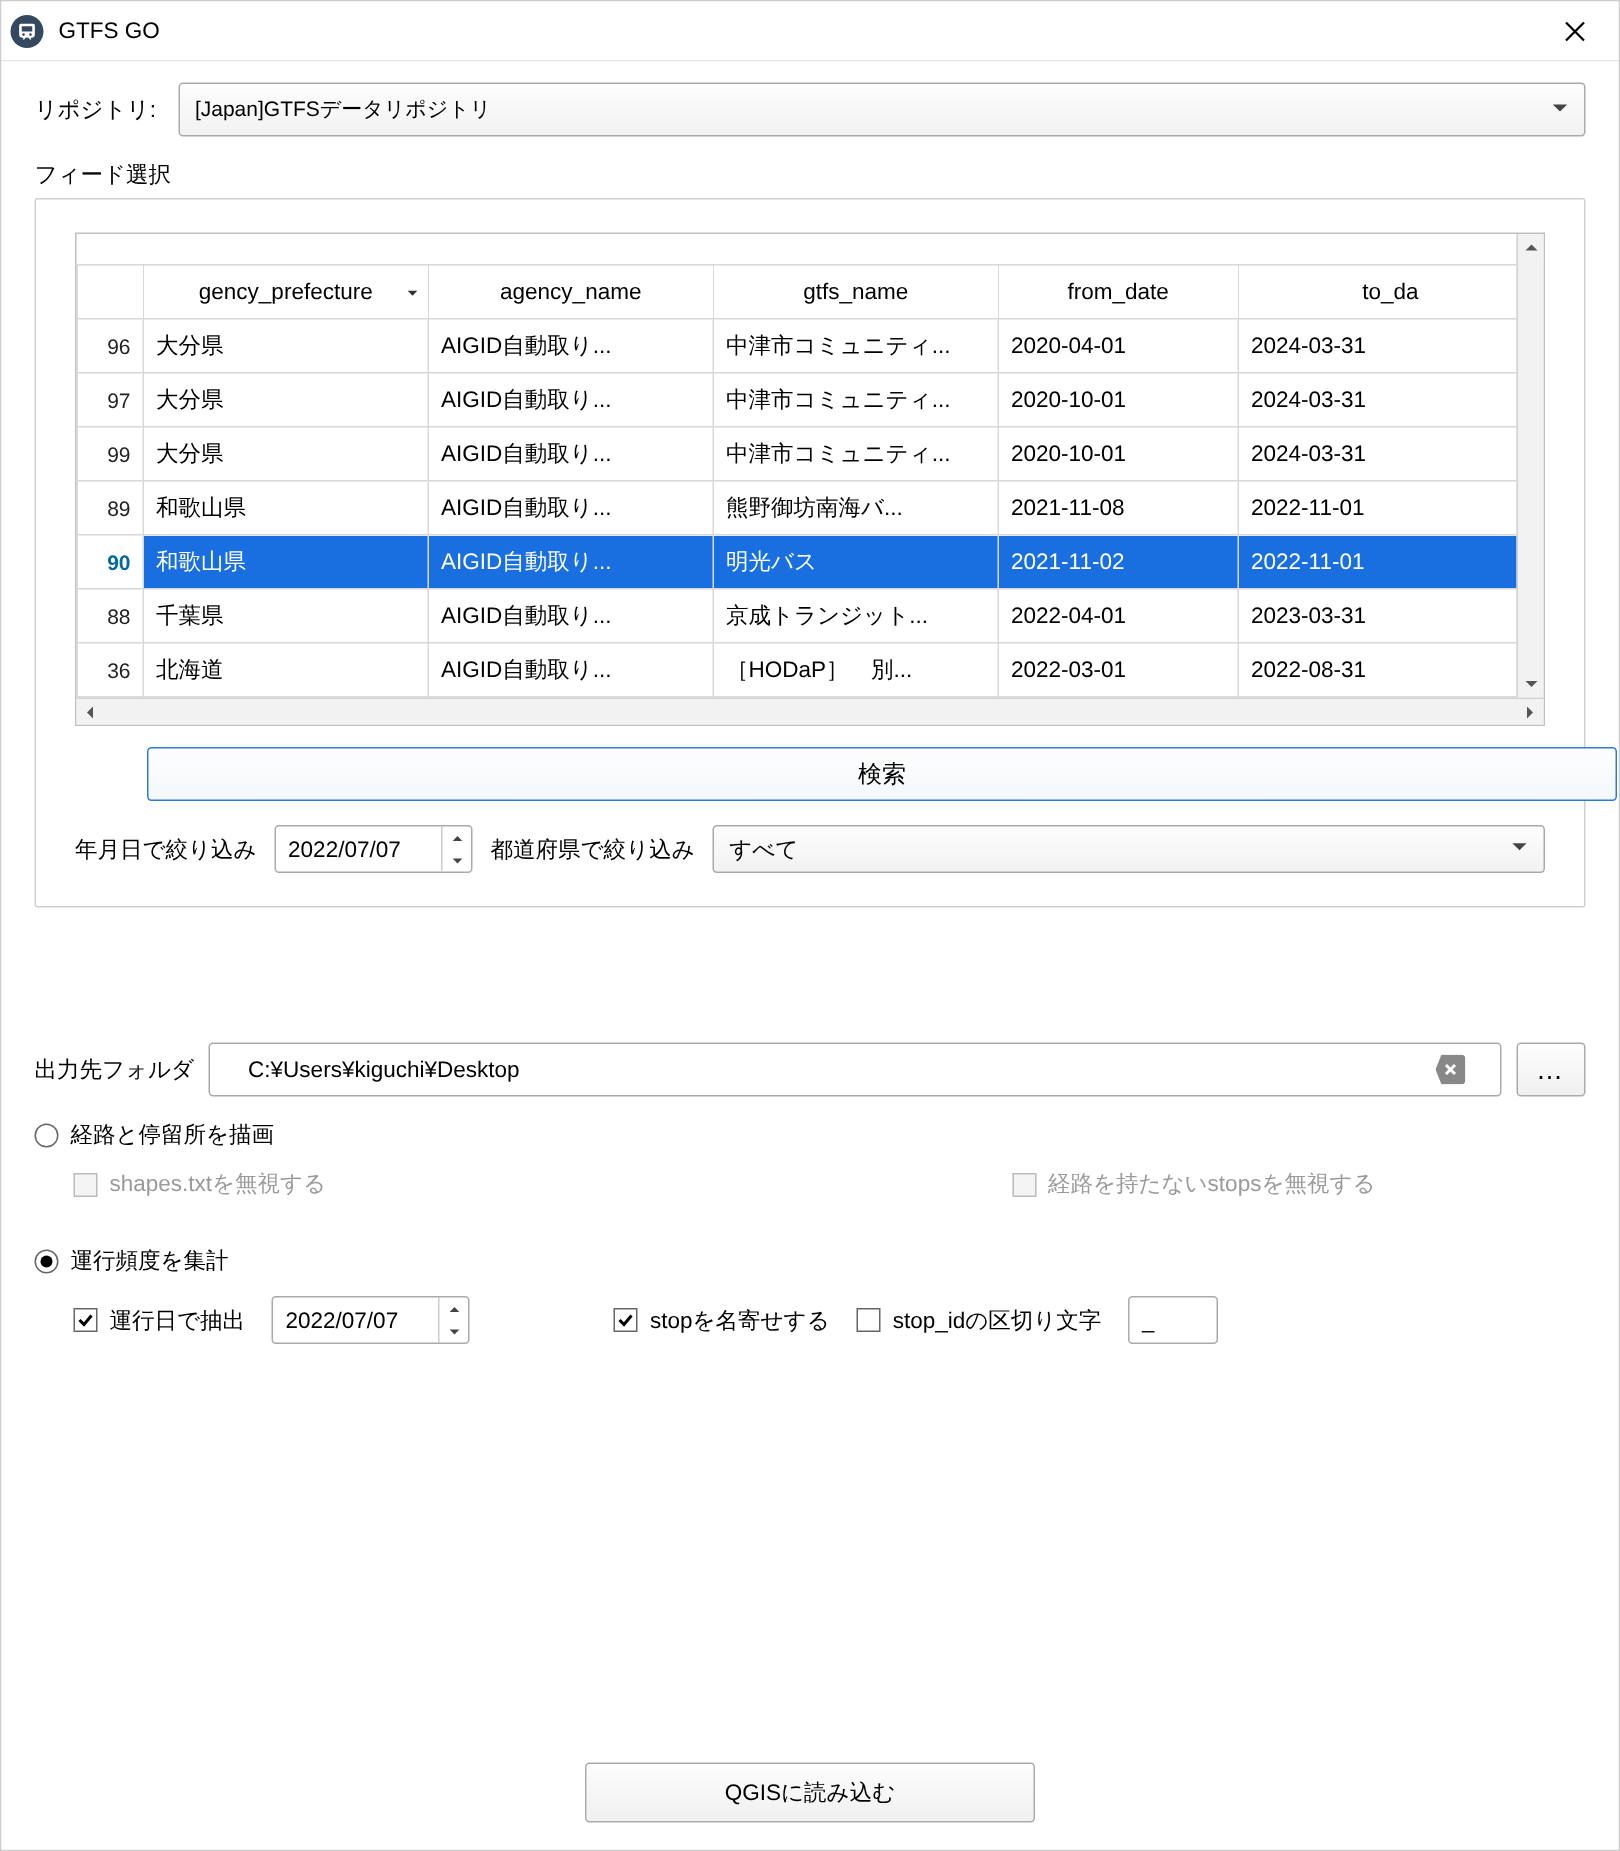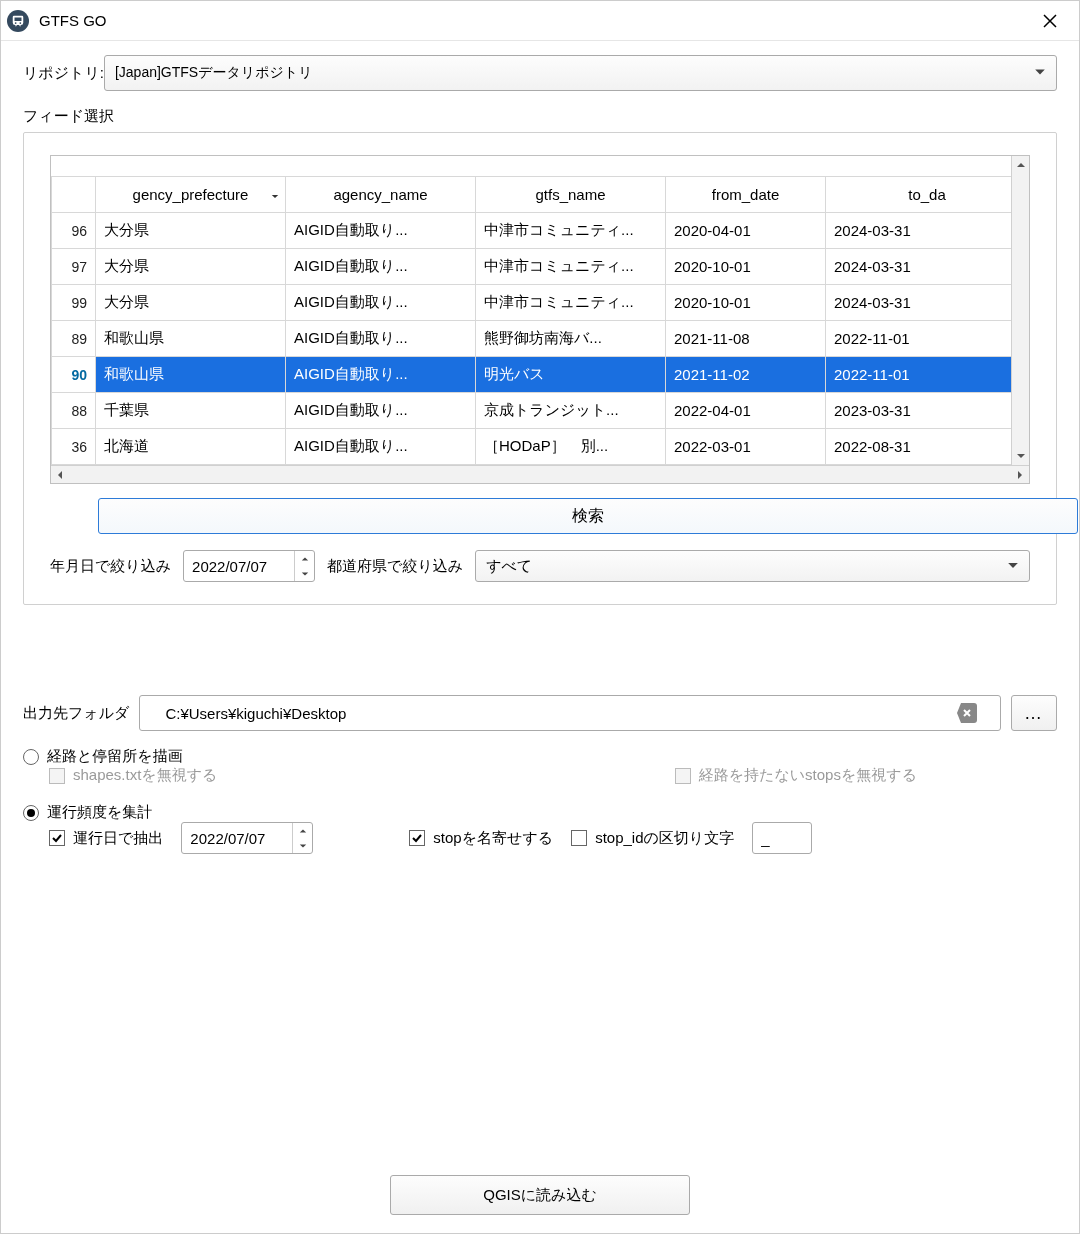--- a/index.html
+++ b/index.html
@@ -41,21 +41,21 @@
   }
   .titlebar .close-btn svg { width:14px; height:14px; stroke:#000; stroke-width:1.5; }
 
   .body-area {
     padding: 14px 22px 10px 22px;
     display:flex; flex-direction:column;
     flex:1;
     background: #fff;
   }
 
-  .row { display:flex; align-items:center; margin-bottom: 12px; gap:0; }
+  .row { display:flex; align-items:center; margin-bottom: 12px; gap:15px; }
   .label { font-size: 15px; }
 
   .combo {
     flex:1;
     height: 36px;
     border: 1px solid #aaa;
     border-radius: 3px;
     background: linear-gradient(#fdfdfd,#f2f2f2);
     display:flex; align-items:center; padding:0 10px;
     position:relative;
@@ -202,21 +202,21 @@
   }
   .radio.checked::after{content:"";width:8px;height:8px;border-radius:50%;background:#000;}
   .checkbox {
     width:16px;height:16px;border:1px solid #666;background:#fff;
     display:flex;align-items:center;justify-content:center;
   }
   .checkbox.checked svg{width:12px;height:12px;stroke:#000;stroke-width:2;fill:none;}
   .checkbox.disabled{border-color:#bbb;background:#f4f4f4;}
   .disabled-text{color:#9a9a9a;}
 
-  .options-block { margin-top:16px; display:flex; flex-direction:column; gap:0;}
+  .options-block { margin-top:16px; display:flex; flex-direction:column; gap:14px;}
   .indent { margin-left: 26px; }
   .sub-row { display:flex; align-items:center; gap:18px; flex-wrap:wrap;}
   .plain-input {
     height:32px; border:1px solid #aaa; border-radius:3px;
     padding:0 8px; font-size:15px; background:#fff; font-family:inherit;
   }
   .plain-input:disabled{background:#f4f4f4;color:#9a9a9a;}
   .small-field{ width:60px; }
 
   .footer {

